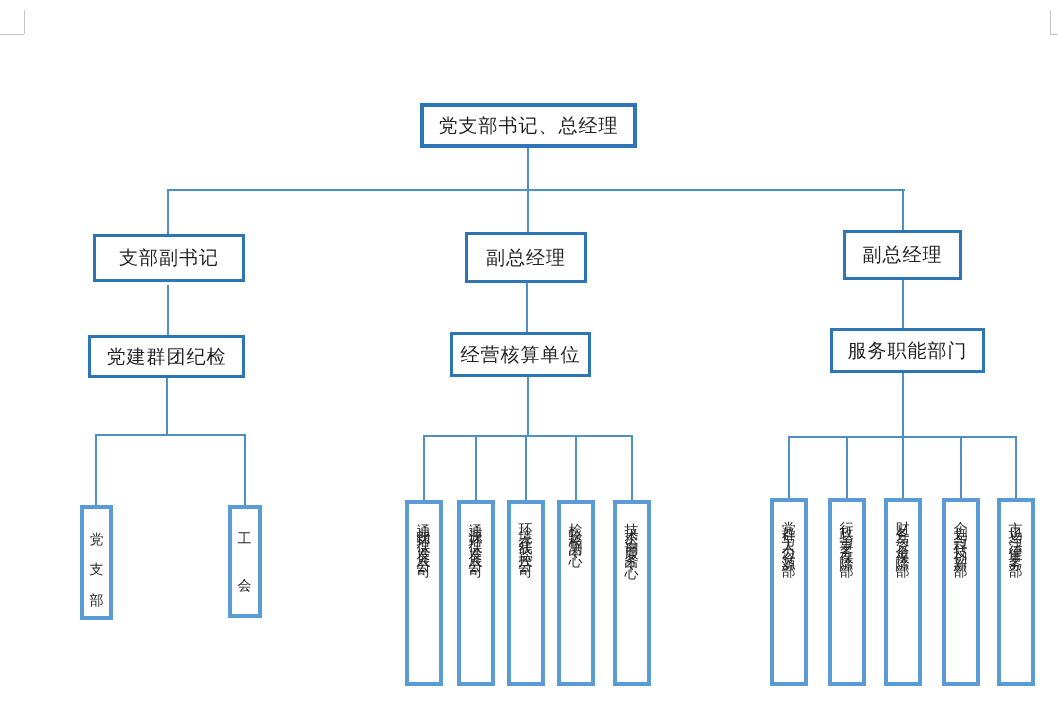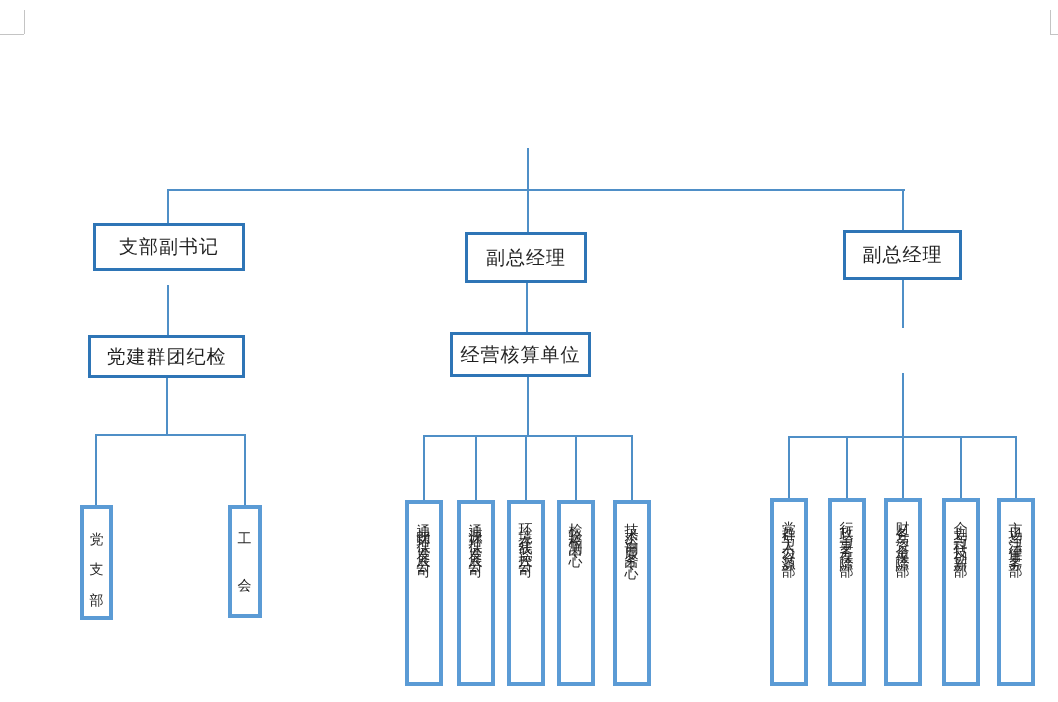--- a/index.html
+++ b/index.html
@@ -61,27 +61,29 @@
   <div class="cv" style="left:631px;top:435px;height:65px"></div>
 
   <div class="cv" style="left:902px;top:373px;height:64px"></div>
   <div class="ch" style="left:788px;top:436px;width:228px"></div>
   <div class="cv" style="left:788px;top:436px;height:62px"></div>
   <div class="cv" style="left:846px;top:436px;height:62px"></div>
   <div class="cv" style="left:902px;top:436px;height:62px"></div>
   <div class="cv" style="left:960px;top:436px;height:62px"></div>
   <div class="cv" style="left:1015px;top:436px;height:62px"></div>
 
+  <div class="box b-strong" style="left:420px;top:103px;width:217px;height:45px">党支部书记、总经理</div>
 
-  <div class="box" style="left:93px;top:223px;width:152px;height:48px">支部副书记</div>
+  <div class="box" style="left:93px;top:234px;width:152px;height:48px">支部副书记</div>
   <div class="box" style="left:465px;top:232px;width:122px;height:51px">副总经理</div>
   <div class="box" style="left:843px;top:230px;width:119px;height:50px">副总经理</div>
 
   <div class="box" style="left:88px;top:335px;width:157px;height:43px">党建群团纪检</div>
   <div class="box" style="left:450px;top:332px;width:141px;height:45px">经营核算单位</div>
+  <div class="box" style="left:830px;top:328px;width:155px;height:45px">服务职能部门</div>
 
   <div class="vbox" style="left:80px;top:505px;width:33px;height:115px;line-height:25px;letter-spacing:30px;padding-top:12px">党支部</div>
   <div class="vbox" style="left:228px;top:505px;width:34px;height:113px;line-height:26px;letter-spacing:46px;padding-top:12px">工会</div>
 
   <div class="vbox" style="left:405px;top:500px;width:38px;height:186px">通朗环保发展公司</div>
   <div class="vbox" style="left:457px;top:500px;width:38px;height:186px">通源环保发展公司</div>
   <div class="vbox" style="left:507px;top:500px;width:38px;height:186px">环境在线监控公司</div>
   <div class="vbox" style="left:557px;top:500px;width:38px;height:186px">检验检测中心</div>
   <div class="vbox" style="left:613px;top:500px;width:38px;height:186px">技术咨询服务中心</div>
 

